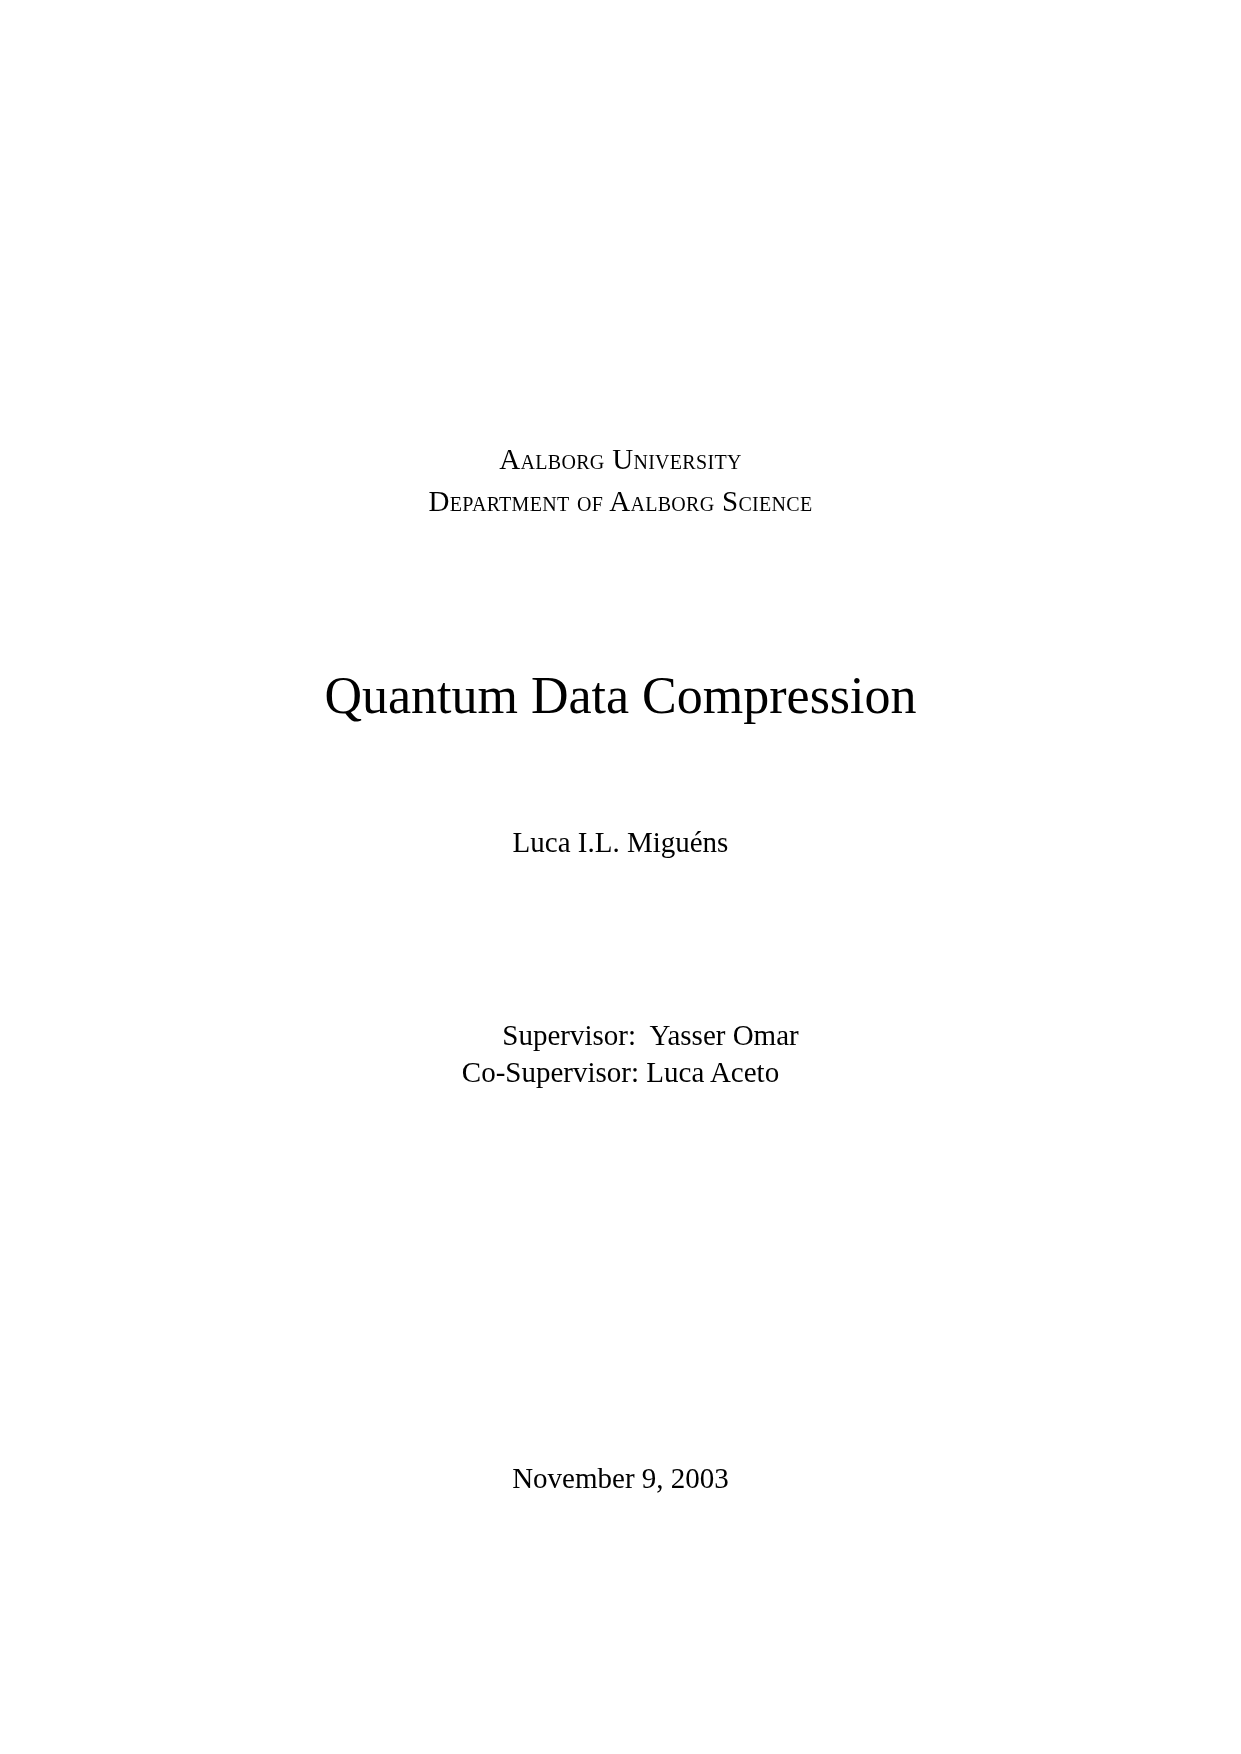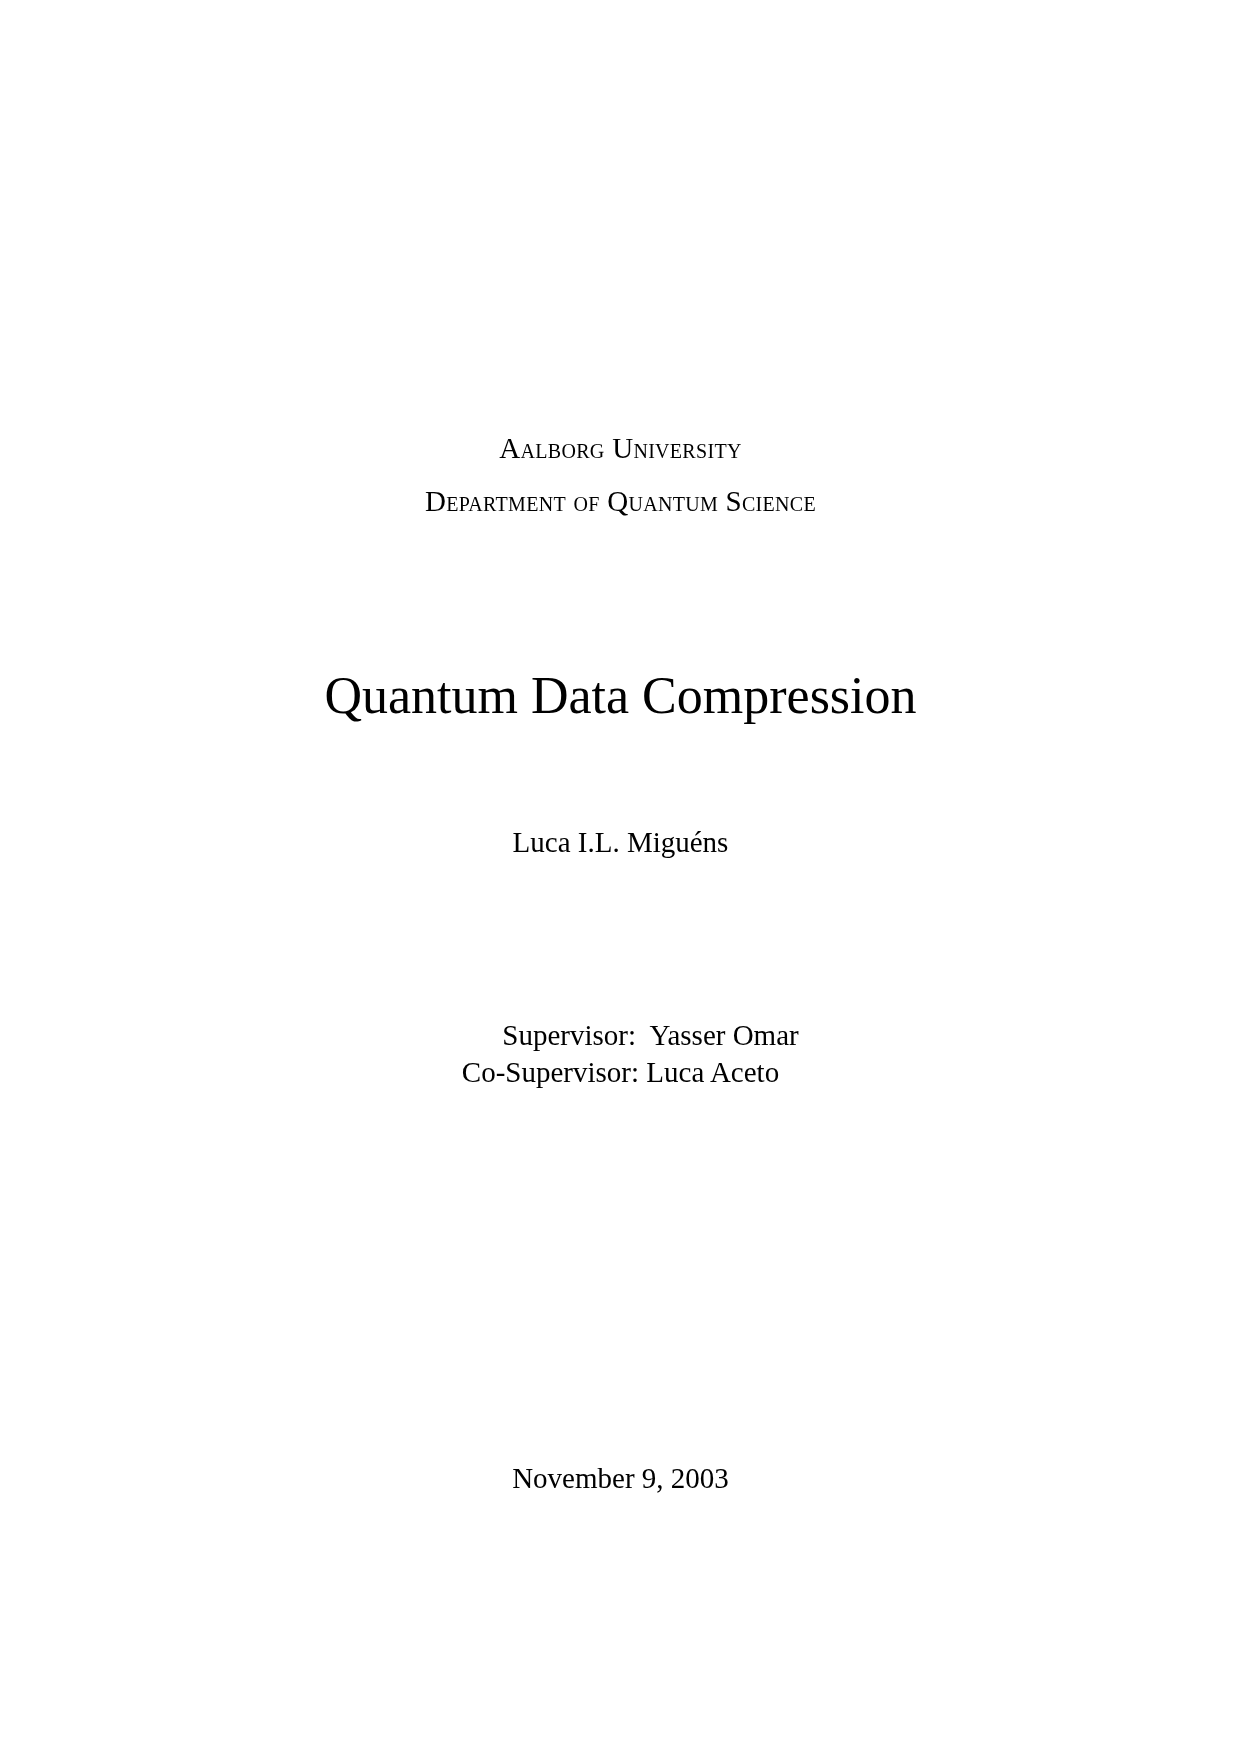--- a/index.html
+++ b/index.html
@@ -24,21 +24,21 @@
       white-space: nowrap;
       margin: 0;
       padding: 0;
       font-weight: normal;
     }
     .sc {
       font-size: 29px;
       font-variant: small-caps;
       letter-spacing: 0.3px;
     }
-    .univ { top: 434px; }
+    .univ { top: 445px; }
     .dept { top: 487px; }
     .title {
       top: 670px;
       font-size: 52px;
     }
     .author {
       top: 828px;
       font-size: 29px;
     }
     .supervisor {
@@ -52,19 +52,19 @@
     .date {
       top: 1464px;
       font-size: 29px;
     }
   </style>
 </head>
 <body>
 
 <div>
   <div class="line sc univ">Aalborg University</div>
-  <div class="line sc dept">Department of Quantum Science</div>
+  <div class="line sc dept">Department of Aalborg Science</div>
   <h1 class="line title">Quantum Data Compression</h1>
   <div class="line author">Luca I.L. Miguéns</div>
   <div class="line supervisor" style="white-space: pre; margin-left: 30px;">Supervisor:  Yasser Omar</div>
   <div class="line cosupervisor">Co-Supervisor: Luca Aceto</div>
   <div class="line date">November 9, 2003</div>
 </div>
 
 </body></html>

